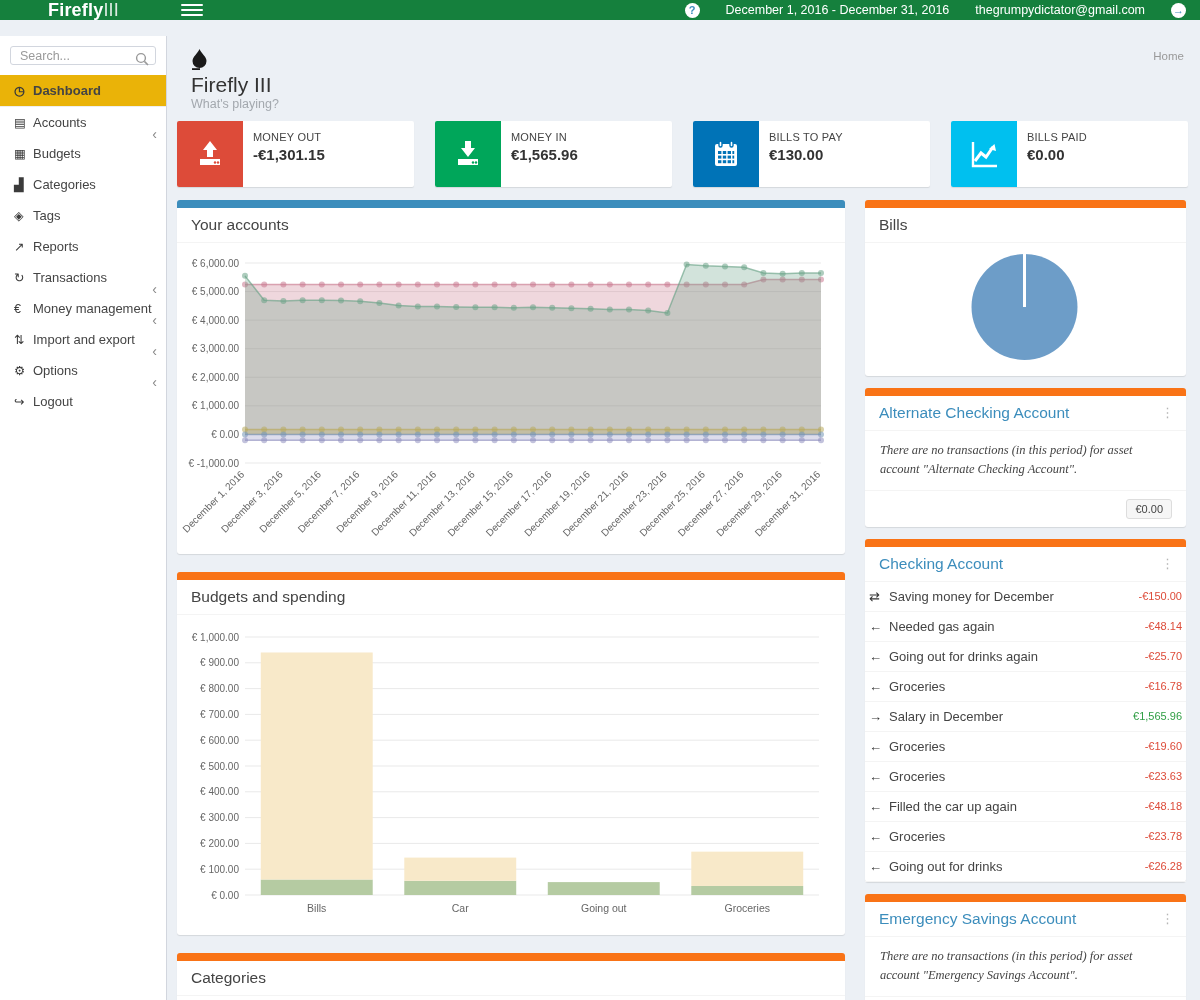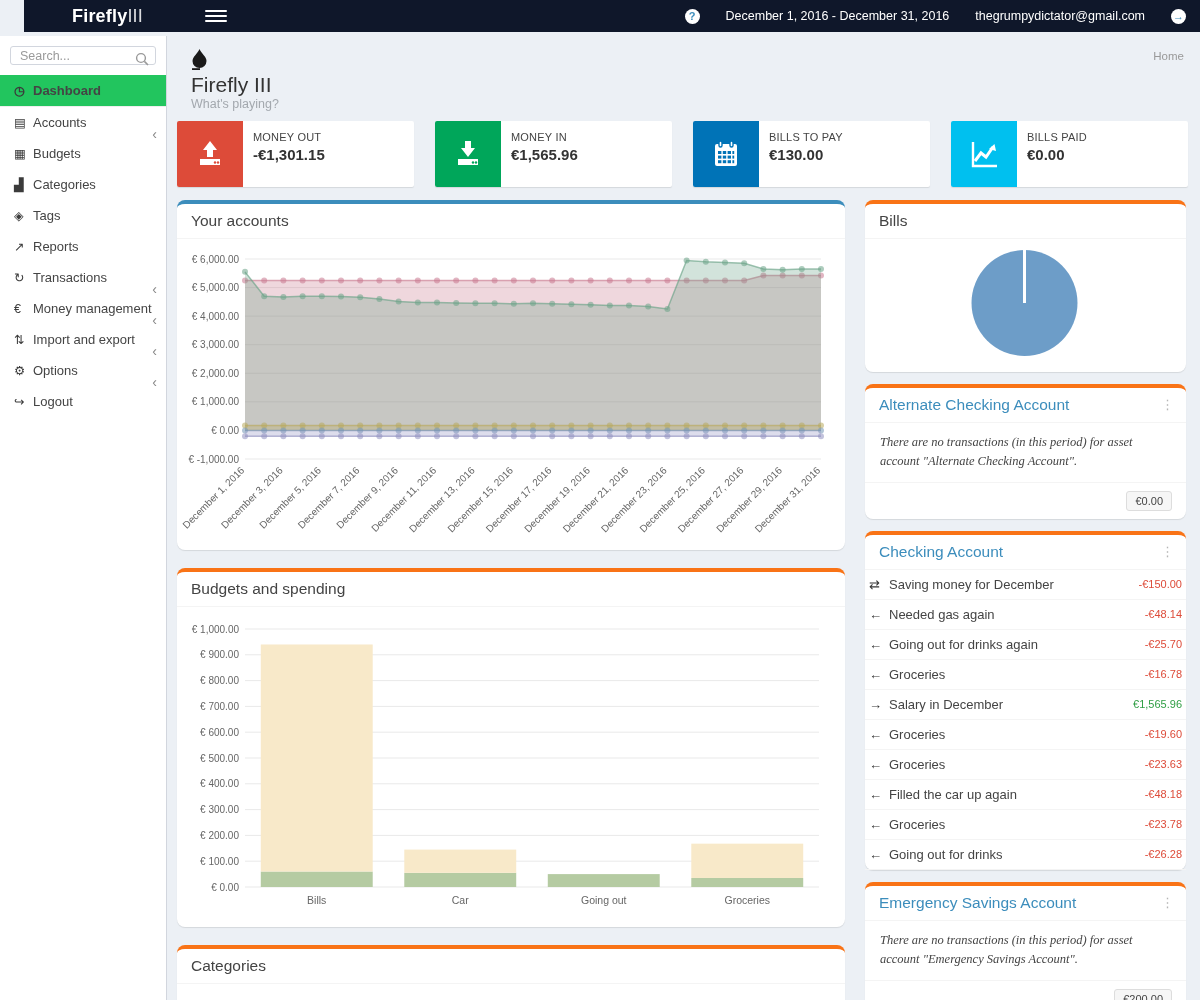--- a/index.html
+++ b/index.html
@@ -1,59 +1,59 @@
 <!DOCTYPE html>
 <html><head>
 <meta charset="utf-8">
 <style>
   * { margin:0; padding:0; box-sizing:border-box; }
   html,body { width:1200px; height:1000px; overflow:hidden; }
   body { font-family:"Liberation Sans", sans-serif; background:#ecf0f5; color:#444; font-size:13px; }
   .app { width:1200px; height:1000px; overflow:hidden; position:relative; }
 
   
-  .navbar { height:32px; background:#0f172a; display:flex; align-items:stretch;margin-left:24px; }
+  .navbar { height:20px; background:#15803d; display:flex; align-items:stretch; }
   .logo { width:167px; display:flex; align-items:center; justify-content:center; color:#fff; font-size:18px; letter-spacing:.2px; }
   .logo b { font-weight:700; }
   .logo span { font-weight:300; opacity:.85; }
   .nav-main { flex:1; display:flex; align-items:center; justify-content:space-between; padding:0 14px; }
   .hamburger { width:22px; cursor:pointer; display:inline-block; }
   .hamburger i { display:block; height:2px; background:#fff; margin:3px 0; border-radius:1px; }
   .nav-right { display:flex; align-items:center; gap:26px; color:#fff; font-size:12.5px; }
   .circle-icon { width:15px; height:15px; background:#fff; color:#3c8dbc; border-radius:50%; display:inline-flex; align-items:center; justify-content:center; font-size:11px; font-weight:700; line-height:1; }
 
   
   .sidebar { position:absolute; left:0; top:36px; bottom:0; width:167px; background:#ffffff; border-right:1px solid #d2d6de; }
   .search-wrap { margin:10px; position:relative; }
   .search-wrap input { width:100%; height:19px; border:1px solid #d2d6de; border-radius:3px; padding:0 26px 0 9px; font-size:12.5px; color:#444; background:#fff; outline:none; font-family:inherit; }
   .search-wrap input::placeholder { color:#9a9a9a; }
   .search-wrap .mag { position:absolute; right:7px; top:6px; }
   .menu { list-style:none; margin-top:2px; }
   .menu li { position:relative; padding:8px 14px; font-size:13px; color:#444; cursor:pointer; }
-  .menu li.active { background:#22c55e; font-weight:700; border-bottom:1px solid #eee; }
+  .menu li.active { background:#eab308; font-weight:700; border-bottom:1px solid #eee; }
   .menu li .mi { display:inline-block; width:19px; color:#3b3b3b; font-size:12.5px; }
   .menu li .chev { position:absolute; right:9px; bottom:-4px; color:#888; font-size:14px; font-weight:400; }
 
   
   .content { position:absolute; left:167px; top:36px; right:0; bottom:0; padding:6px 12px 0 10px; }
   .content-header { display:flex; align-items:baseline; padding:7px 5px 10px 5px; position:relative;flex-direction:column; }
   .page-title { font-size:21px; font-weight:400; color:#333; margin-left:8px; }
   .page-subtitle { font-size:12.5px; color:#a3a8ae; margin-left:9px; }
   .breadcrumb { position:absolute; right:4px; top:8px; font-size:11.5px; color:#999; }
 
   .info-row { display:grid; grid-template-columns:repeat(4,1fr); gap:21px; margin-bottom:13px; }
   .info-box { background:#fff; border-radius:2px; box-shadow:0 1px 1px rgba(0,0,0,.1); display:flex; height:66px; }
   .info-icon { width:66px; height:66px; border-radius:2px 0 0 2px; display:flex; align-items:center; justify-content:center; }
   .info-text { padding:10px 10px 0 10px; }
   .info-label { font-size:11px; color:#444; text-transform:uppercase; letter-spacing:.2px; }
   .info-value { font-size:15px; font-weight:700; color:#333; margin-top:3px; }
 
   .columns { display:grid; grid-template-columns:668px 321px; gap:20px; align-items:start; }
 
-  .box { background:#fff; border-radius:8px; box-shadow:0 1px 1px rgba(0,0,0,.1); border-top:4px solid #f97316; margin-bottom:18px; }
+  .box { background:#fff; border-radius:3px; box-shadow:0 1px 1px rgba(0,0,0,.1); border-top:8px solid #f97316; margin-bottom:18px; }
   .box.primary { border-top-color:#3c8dbc; }
   .box-header { padding:8px 14px; border-bottom:1px solid #f4f4f4; position:relative; }
   .box-title { font-size:15.5px; font-weight:400; color:#444; }
   .box-title.link { color:#3c8dbc; cursor:pointer; }
   .dots { position:absolute; right:12px; top:9px; color:#b5b5b5; font-size:13px; cursor:pointer; }
   .box-body { padding:8px 6px 4px 2px; }
   .box-body.pad { padding:10px 15px;font-family:Liberation Serif, serif; }
   .box-footer { border-top:1px solid #f4f4f4; padding:8px 14px; text-align:right; }
   .col-right .box { margin-bottom:12px; }
 

